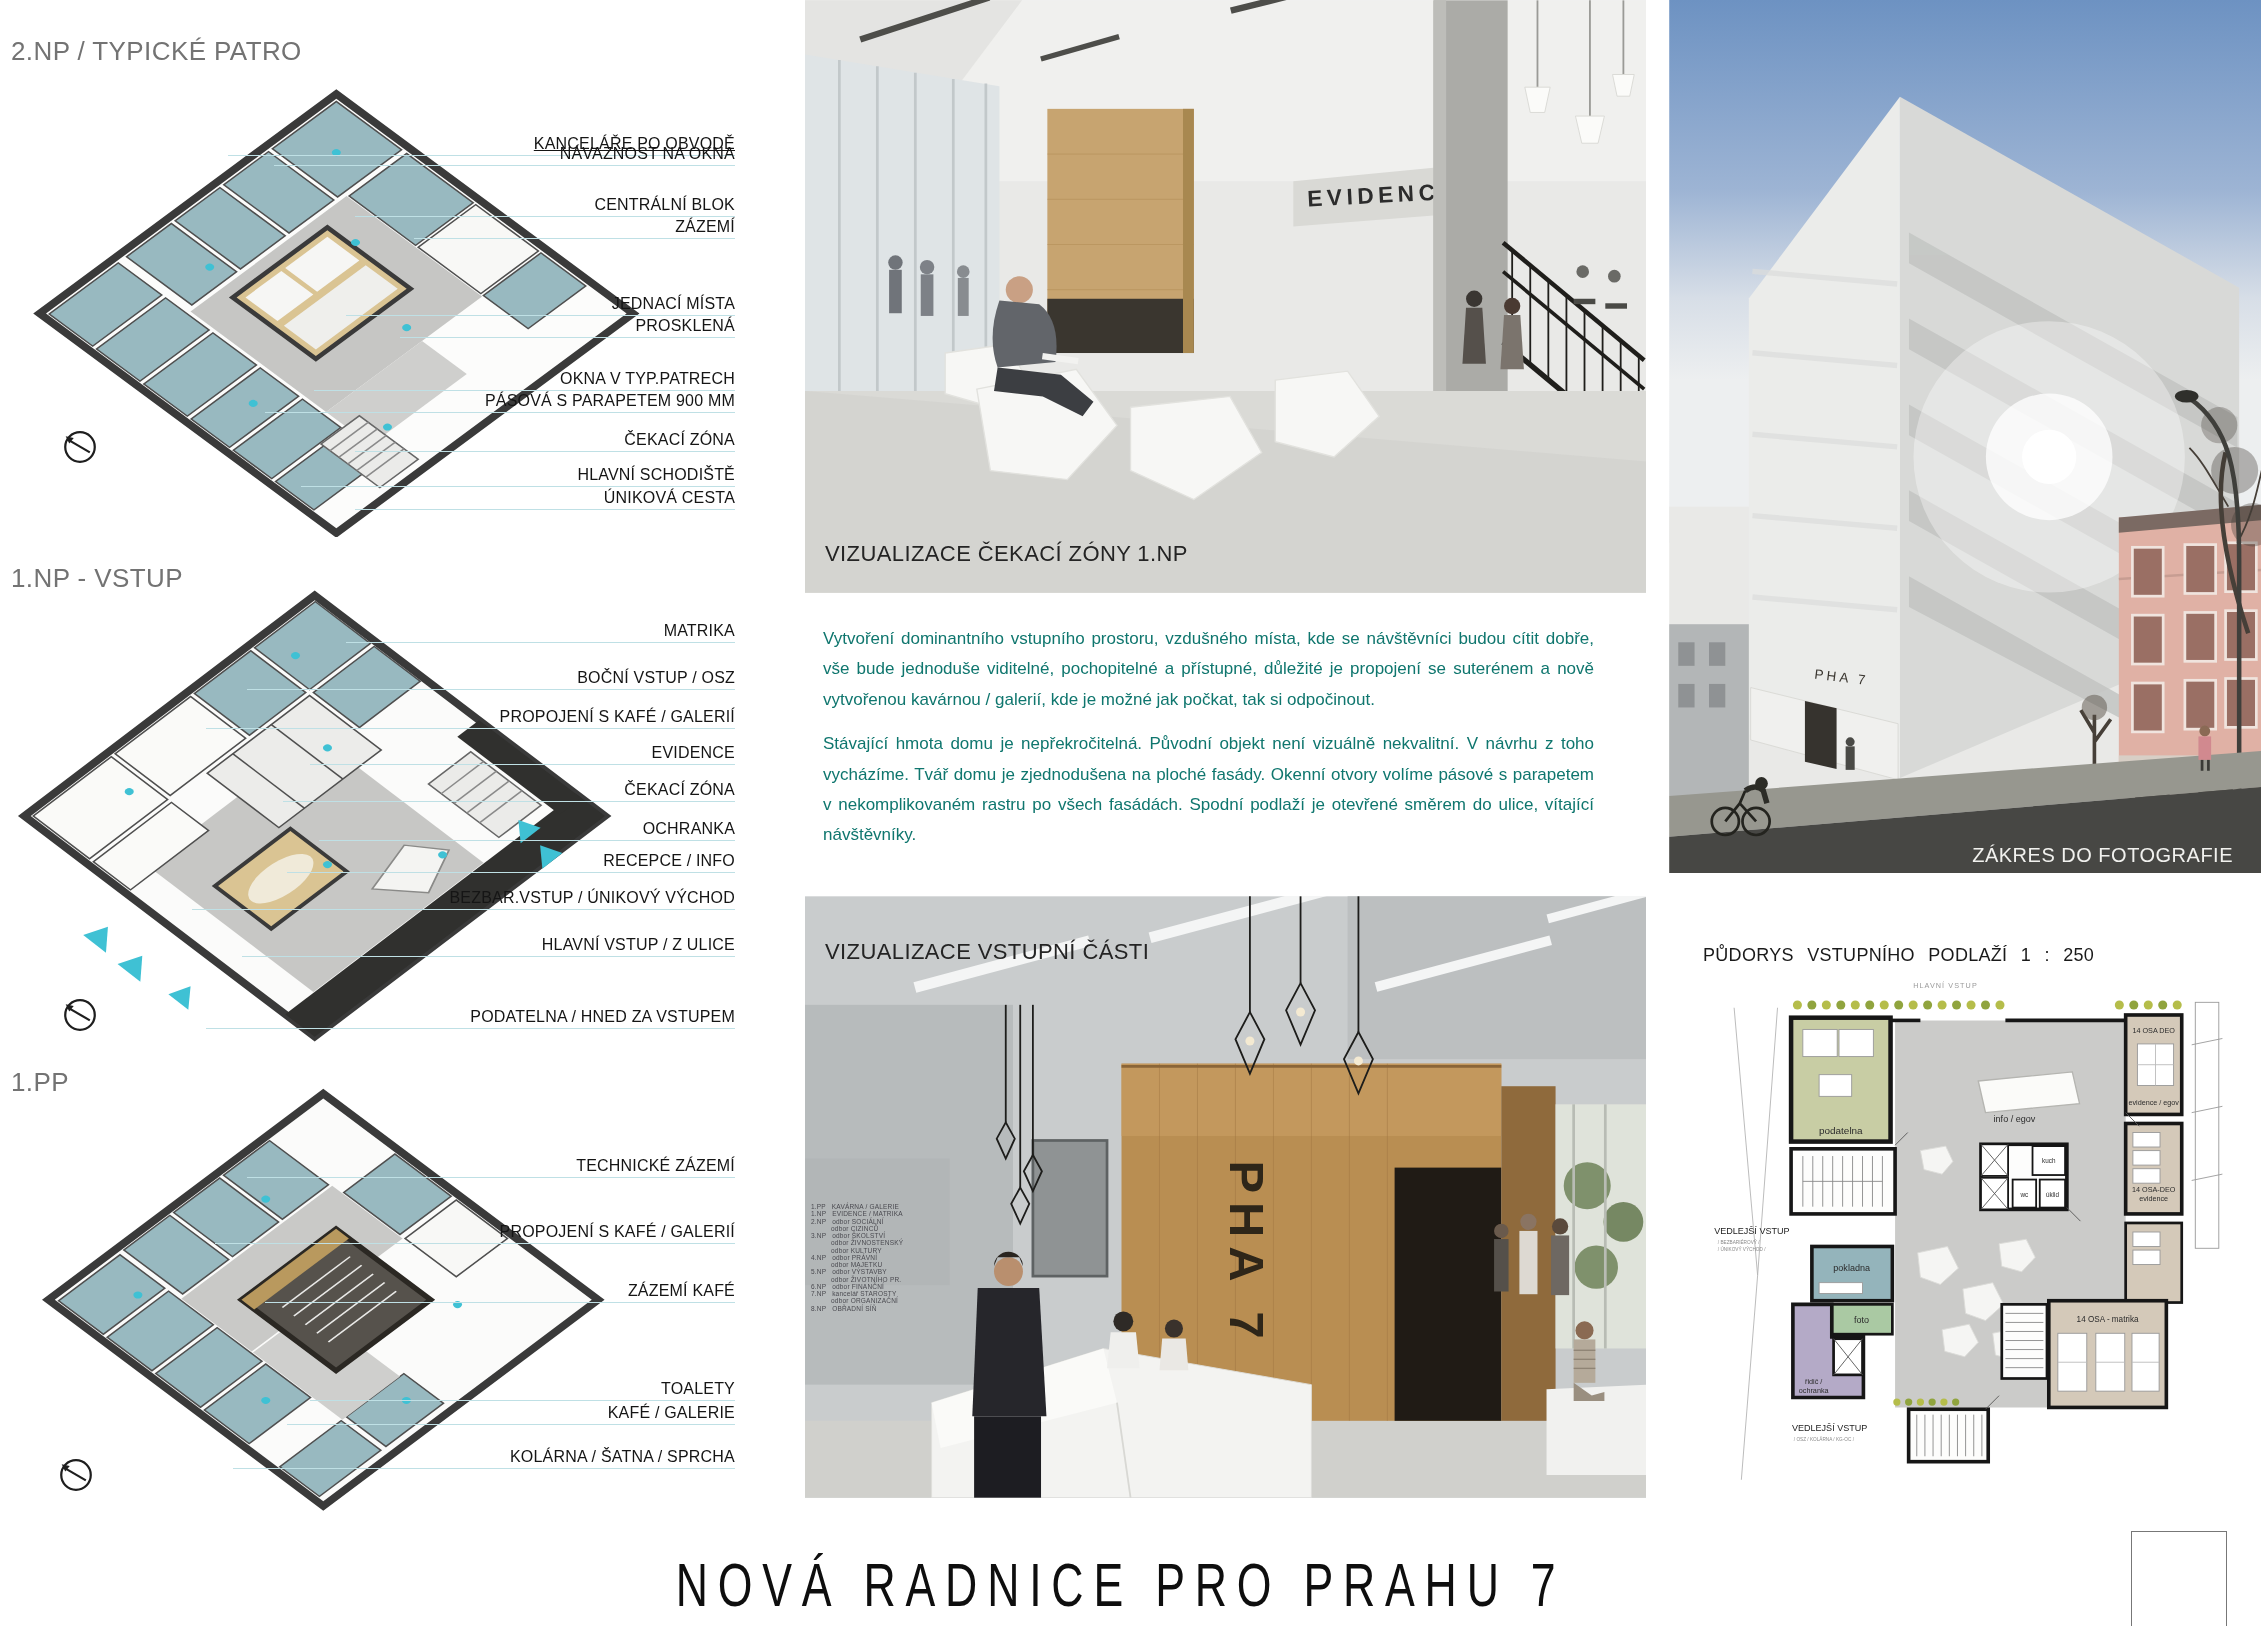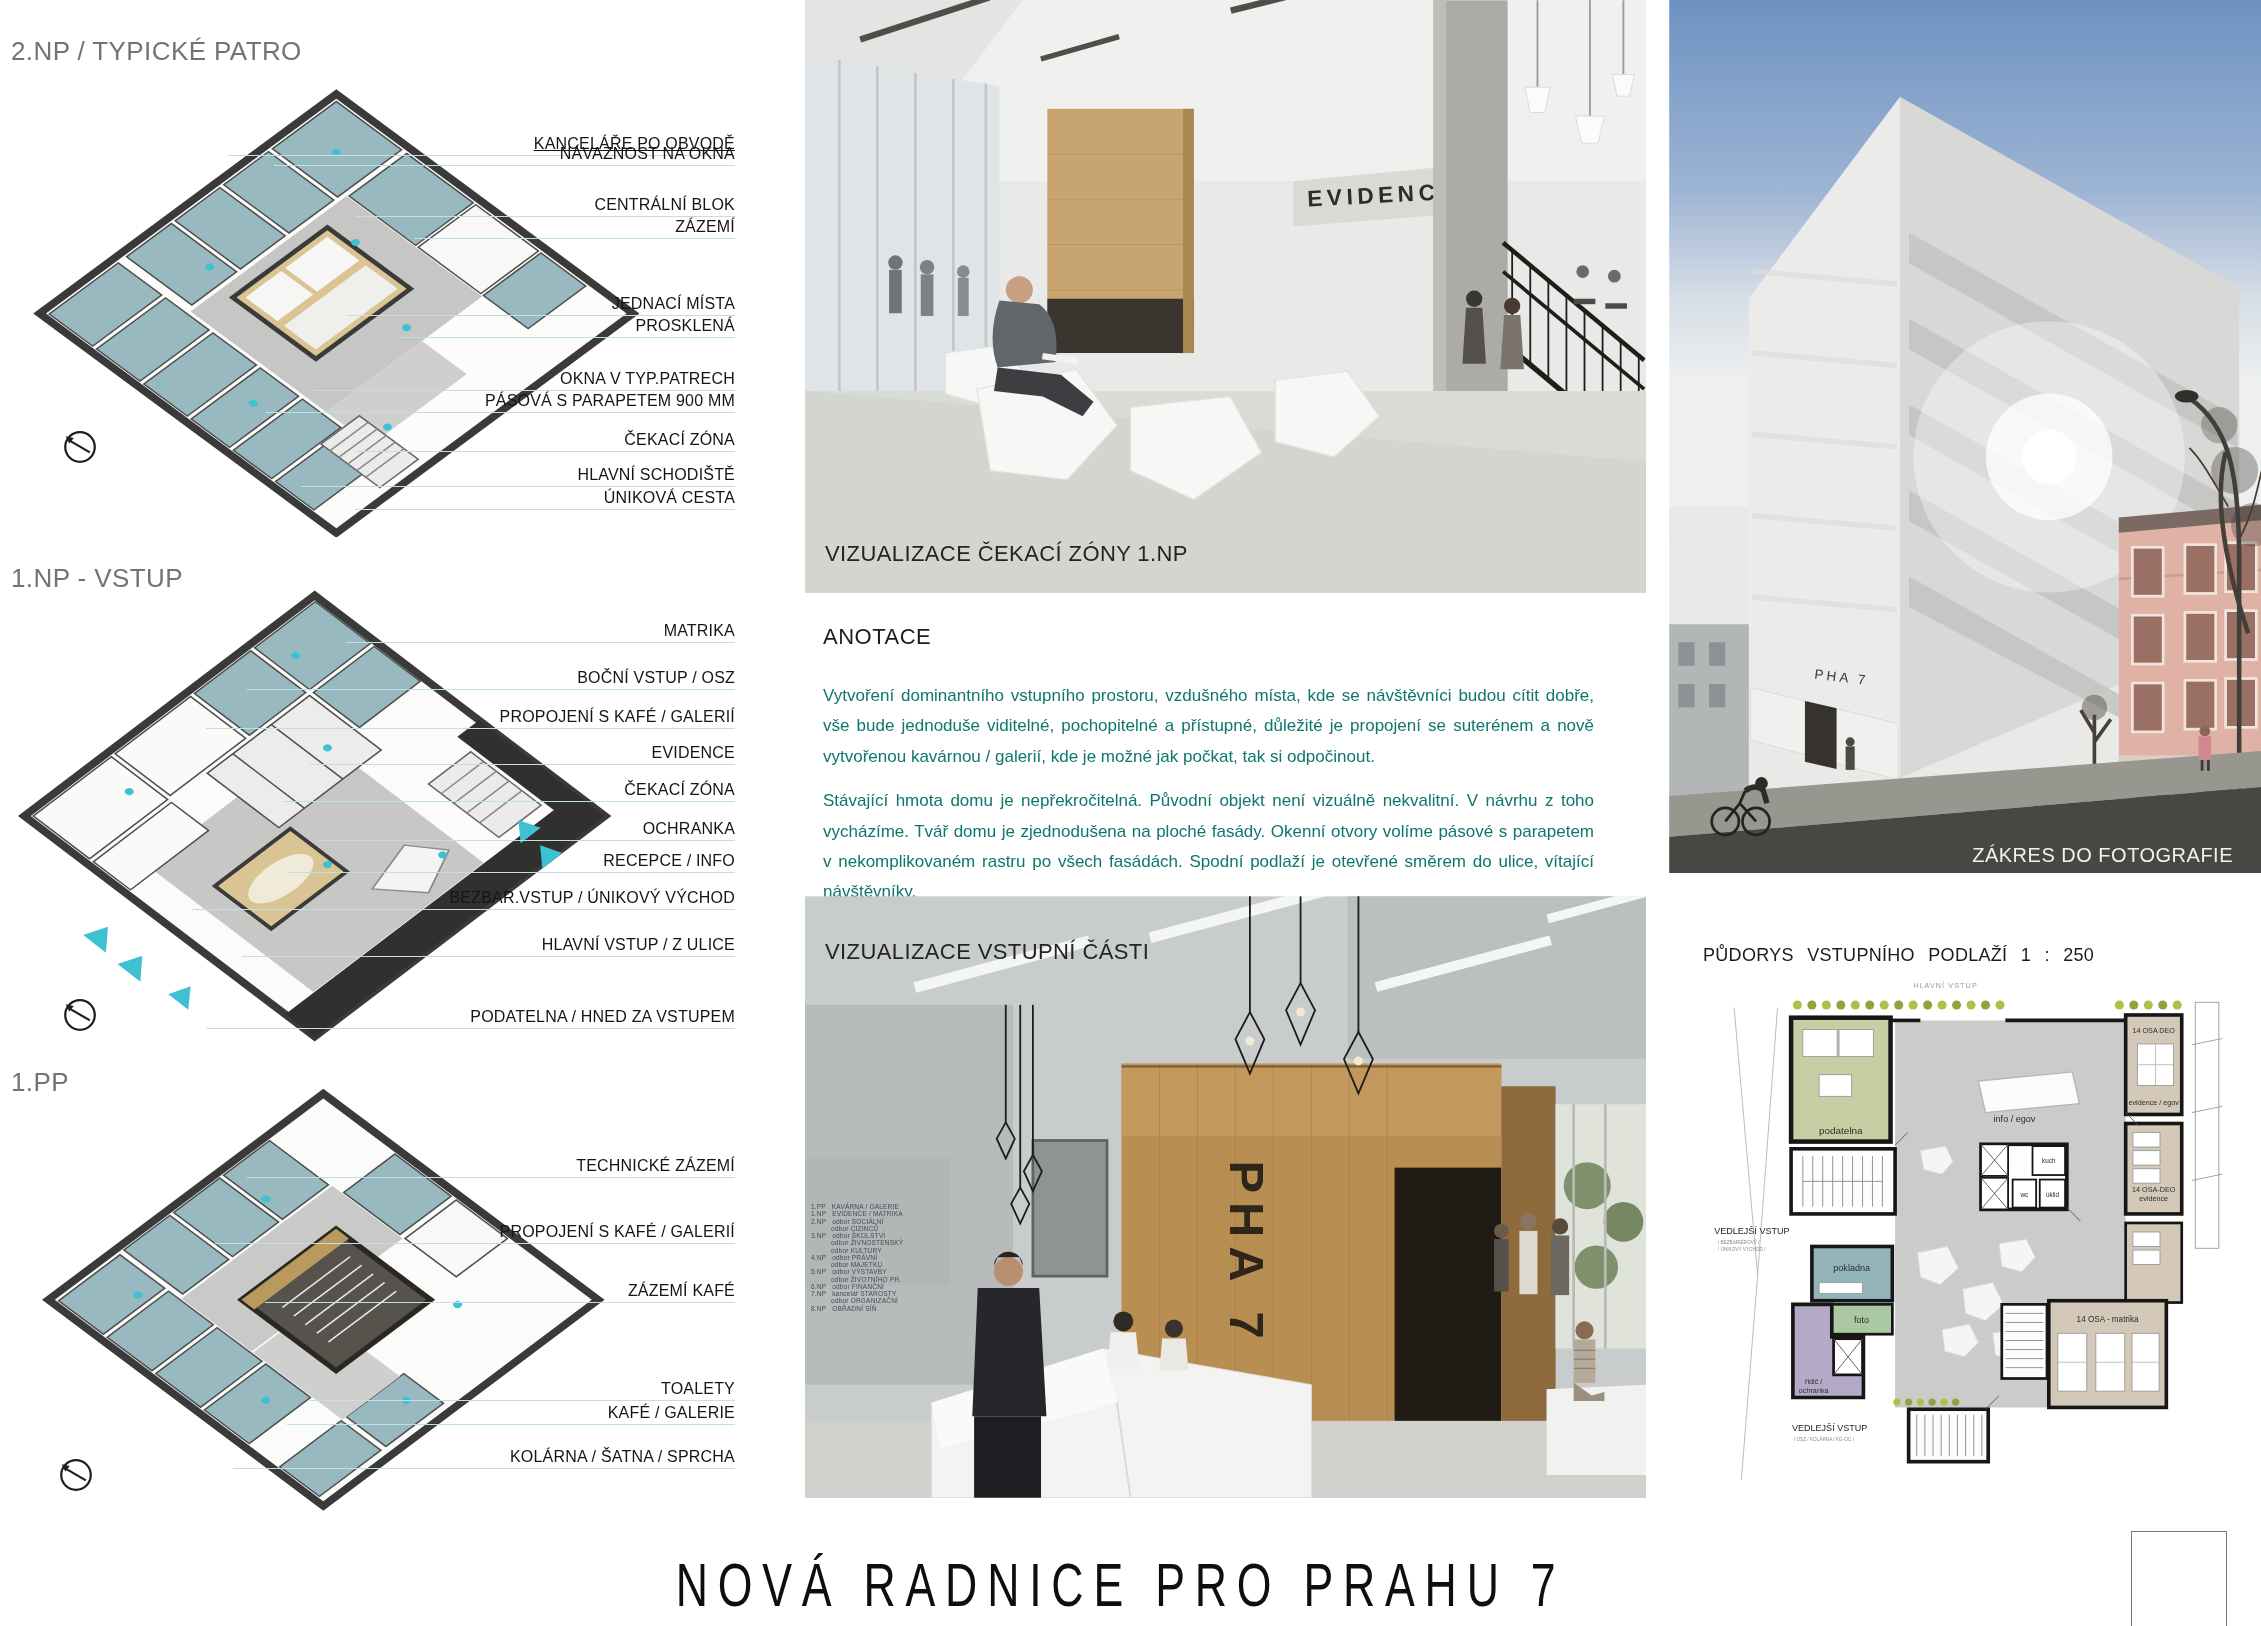--- a/index.html
+++ b/index.html
@@ -317,21 +317,20 @@
     <g transform="translate(205,320)">
       <circle cx="32" cy="0" r="15" fill="#c9a084"></circle>
       <path d="M10,12 q-14,40 -2,74 l64,-6 q6,-46 -18,-64 z" fill="#62656a"></path>
       <path d="M8,86 l70,8 l36,30 l-12,16 l-44,-22 l-54,-6 z" fill="#3c3e42"></path>
       <rect x="58" y="70" width="40" height="7" fill="#f2f2f0" transform="rotate(8 58 70)"></rect>
     </g>
   </svg>
   <div class="viz-caption" style="left:825px;top:541px;">VIZUALIZACE ČEKACÍ ZÓNY 1.NP</div>
 
   <div class="anno">
-    <h2 class="anno-h">ANOTACE</h2>
     <p>Vytvoření dominantního vstupního prostoru, vzdušného místa, kde se návštěvníci budou cítit dobře, vše bude jednoduše viditelné, pochopitelné a přístupné, důležité je propojení se suterénem a nově vytvořenou kavárnou / galerií, kde je možné jak počkat, tak si odpočinout.</p>
     <p>Stávající hmota domu je nepřekročitelná. Původní objekt není vizuálně nekvalitní. V návrhu z toho vycházíme. Tvář domu je zjednodušena na ploché fasády. Okenní otvory volíme pásové s parapetem v nekomplikovaném rastru po všech fasádách. Spodní podlaží je otevřené směrem do ulice, vítající návštěvníky.</p>
   </div>
 
   <svg class="abs" style="left:805px;top:896px;" width="841" height="602" viewBox="0 0 930 665">
     <rect width="930" height="665" fill="#c9cccd"></rect>
     <rect x="600" y="0" width="330" height="180" fill="#bcbfc0"></rect>
     <g fill="#f4f5f5">
       <rect x="0" y="0" width="200" height="12" transform="translate(120,95) rotate(-15)"></rect>
       <rect x="0" y="0" width="230" height="12" transform="translate(380,40) rotate(-15)"></rect>

